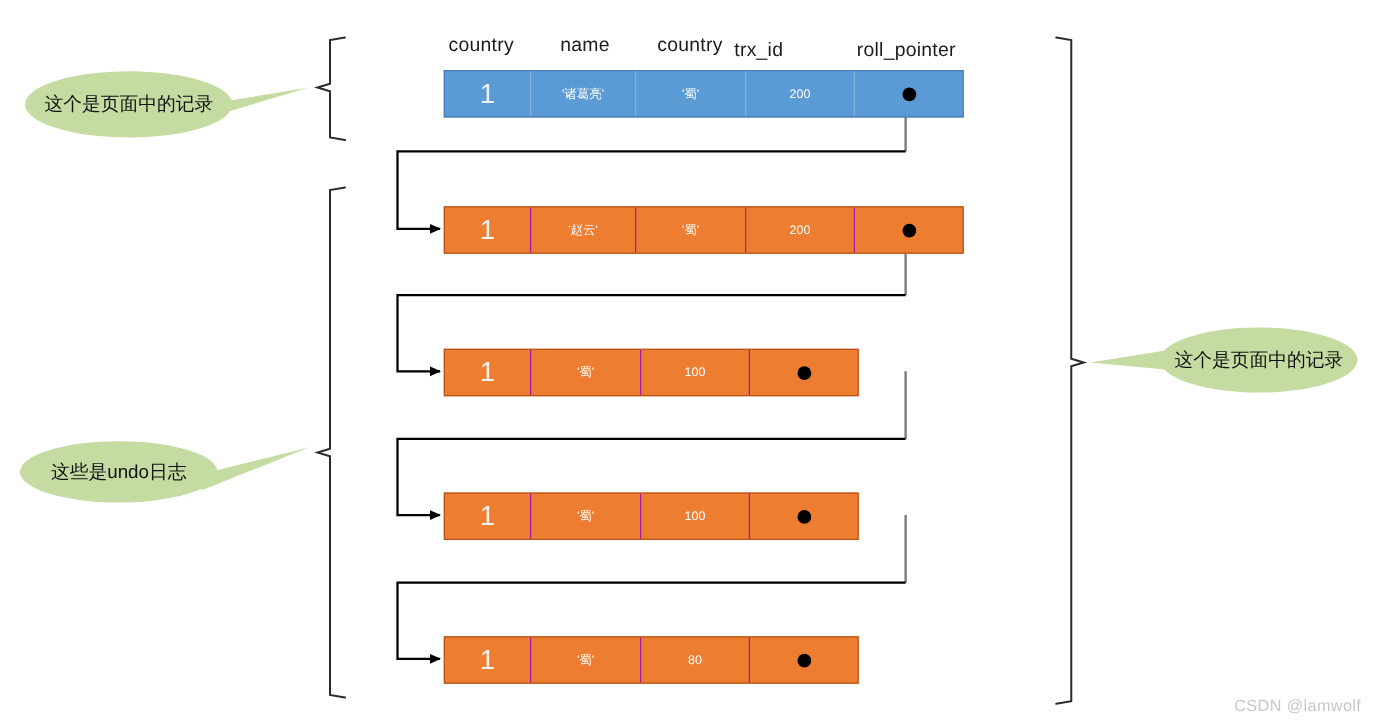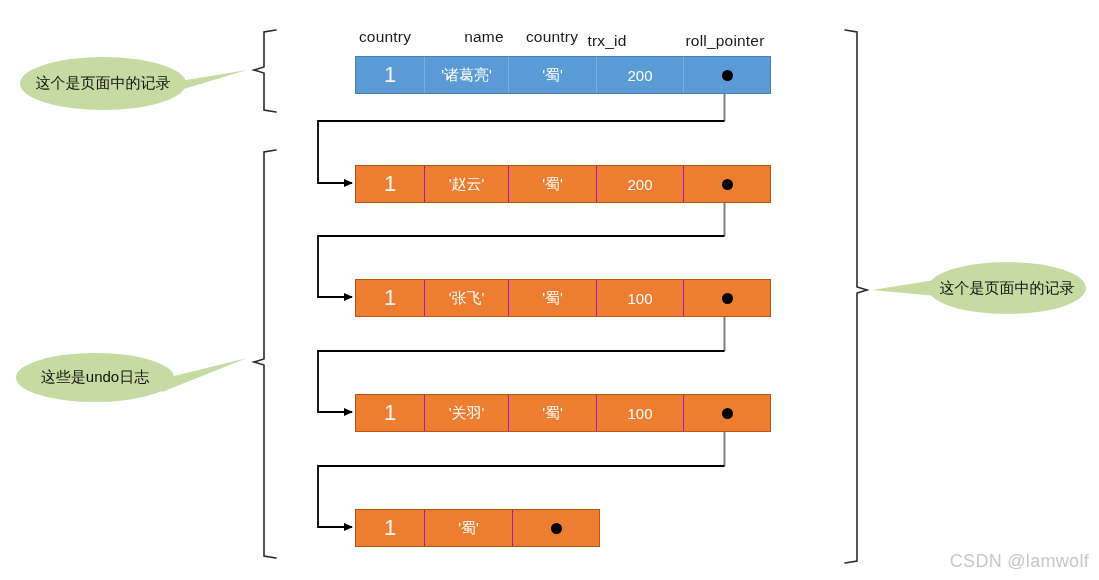--- a/index.html
+++ b/index.html
@@ -46,21 +46,21 @@
   .rec-row.orange {
     border: 1px solid #b9541a;
     background: #ed7d31;
   }
   .cell {
     box-sizing: border-box;
     display: flex;
     align-items: center;
     justify-content: center;
     color: #ffffff;
-    font-size: 15px;
+    font-size: 10px;
     white-space: nowrap;
     position: relative;
   }
   .rec-row.blue .cell + .cell { border-left: 1px solid #7fb0dc; }
   .rec-row.orange .cell + .cell { border-left: 1px solid #a21caf; }
   .cell.c-number { width: 68px; font-size: 22px; color: #f2f2f2; }
   .cell.c-name { width: 84px; }
   .cell.c-country { width: 88px; }
   .cell.c-trx { width: 87px; }
   .cell.c-ptr { width: 87px; }
@@ -82,21 +82,21 @@
     justify-content: center;
     color: #111111;
     font-size: 15px;
     white-space: nowrap;
   }
   .watermark {
     position: absolute;
     right: 10px;
     bottom: 8px;
     color: #c8c8c8;
-    font-size: 18px;
+    font-size: 13px;
     letter-spacing: 0.3px;
   }
 </style>
 </head>
 <body>
 
 <div id="canvas">
 
   <svg id="wires" viewBox="0 0 1099 580" width="1099" height="580">
     <defs>
@@ -139,21 +139,21 @@
     <g fill="none" stroke="#000000" stroke-width="1.8" stroke-linejoin="miter">
       <path d="M724.5,466 L318,466 L318,527 L352,527" marker-end="url(#arrowhead)"></path>
     </g>
 
     <path d="M150,86 L247,70 L160,96 z" fill="#c5dba1"></path>
     <path d="M150,382 L247,358 L162,392 z" fill="#c5dba1"></path>
     <path d="M960,276 L872,290 L958,298 z" fill="#c5dba1"></path>
   </svg>
 
   <div class="col-head" style="left:346px; top:28px; width:78px;">country</div>
-  <div class="col-head" style="left:444px; top:28px; width:80px;">name</div>
+  <div class="col-head" style="left:428px; top:28px; width:80px;">name</div>
   <div class="col-head" style="left:506px; top:28px; width:92px;">country</div>
   <div class="col-head" style="left:564px; top:32px; width:86px;">trx_id</div>
   <div class="col-head" style="left:672px; top:32px; width:106px;">roll_pointer</div>
 
   <div class="rec-row blue" style="left:355px; top:56px;">
     <div class="cell c-number">1</div>
     <div class="cell c-name">'诸葛亮'</div>
     <div class="cell c-country">'蜀'</div>
     <div class="cell c-trx">200</div>
     <div class="cell c-ptr">
@@ -166,41 +166,40 @@
     <div class="cell c-name">'赵云'</div>
     <div class="cell c-country">'蜀'</div>
     <div class="cell c-trx">200</div>
     <div class="cell c-ptr">
       <span class="ptr-dot"></span>
     </div>
   </div>
 
   <div class="rec-row orange" style="left:355px; top:279px;">
     <div class="cell c-number">1</div>
-    <div class="cell c-name">'张飞'</div>
     <div class="cell c-country">'蜀'</div>
     <div class="cell c-trx">100</div>
     <div class="cell c-ptr">
       <span class="ptr-dot"></span>
     </div>
   </div>
 
   <div class="rec-row orange" style="left:355px; top:394px;">
     <div class="cell c-number">1</div>
-    <div class="cell c-name">'关羽'</div>
     <div class="cell c-country">'蜀'</div>
     <div class="cell c-trx">100</div>
     <div class="cell c-ptr">
       <span class="ptr-dot"></span>
     </div>
   </div>
 
   <div class="rec-row orange" style="left:355px; top:509px;">
     <div class="cell c-number">1</div>
     <div class="cell c-country">'蜀'</div>
+    <div class="cell c-trx">80</div>
     <div class="cell c-ptr">
       <span class="ptr-dot"></span>
     </div>
   </div>
 
   <div class="callout">
     <div class="bubble" style="left:20px; top:57px; width:166px; height:53px;text-align:right;">这个是页面中的记录</div>
   </div>
 
   <div class="callout">

